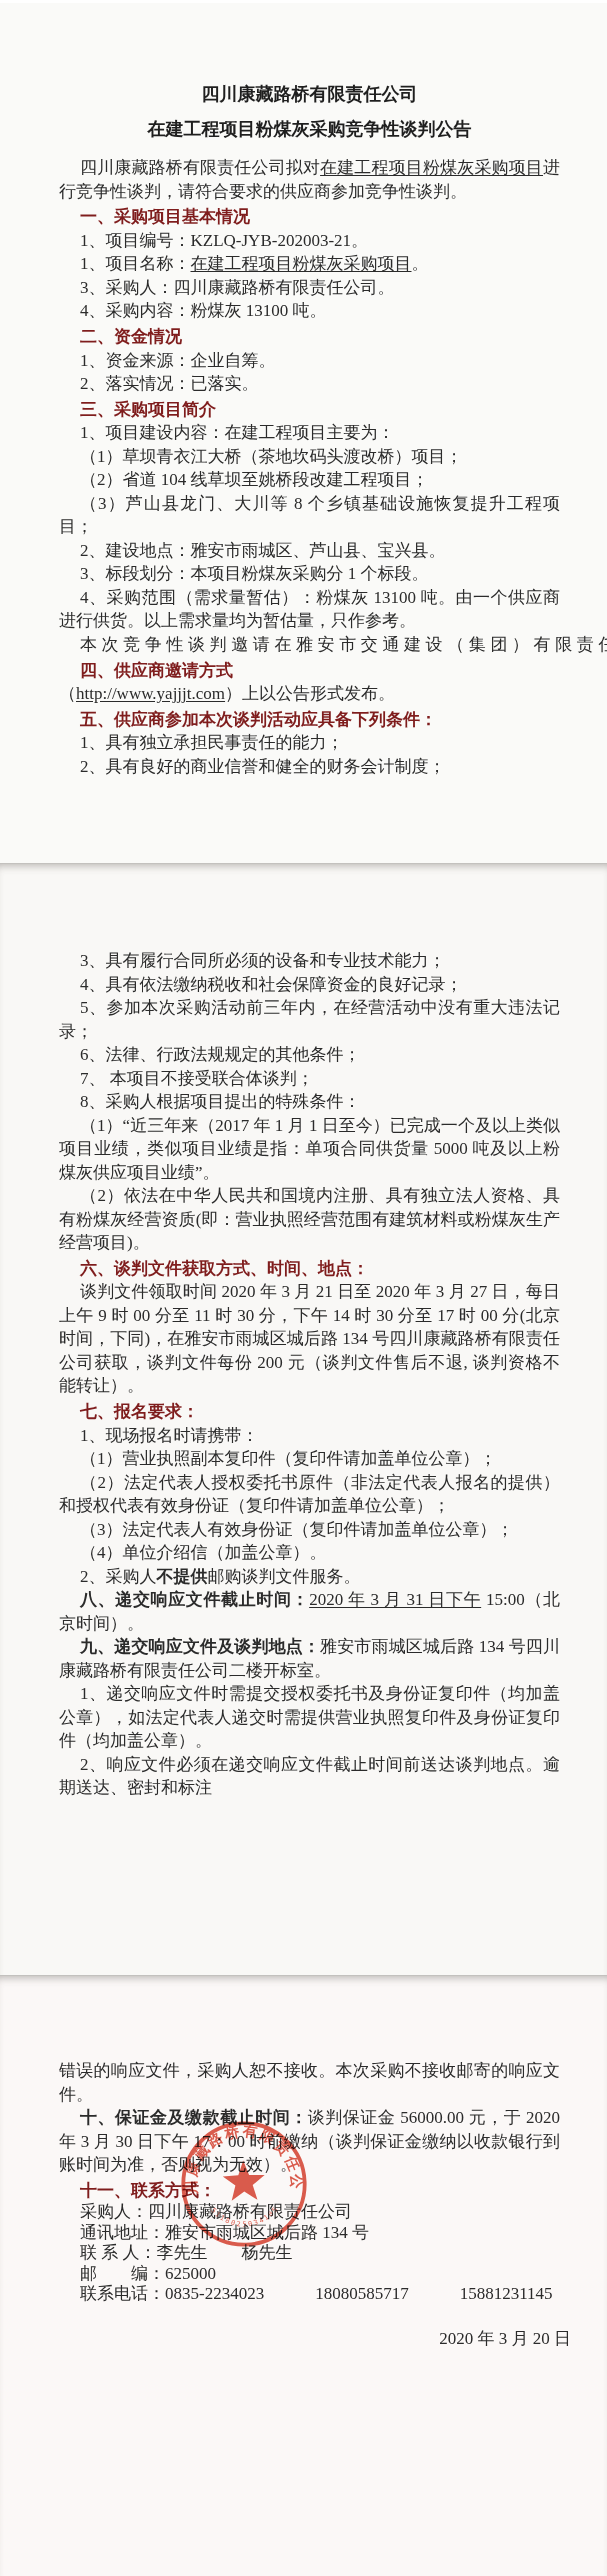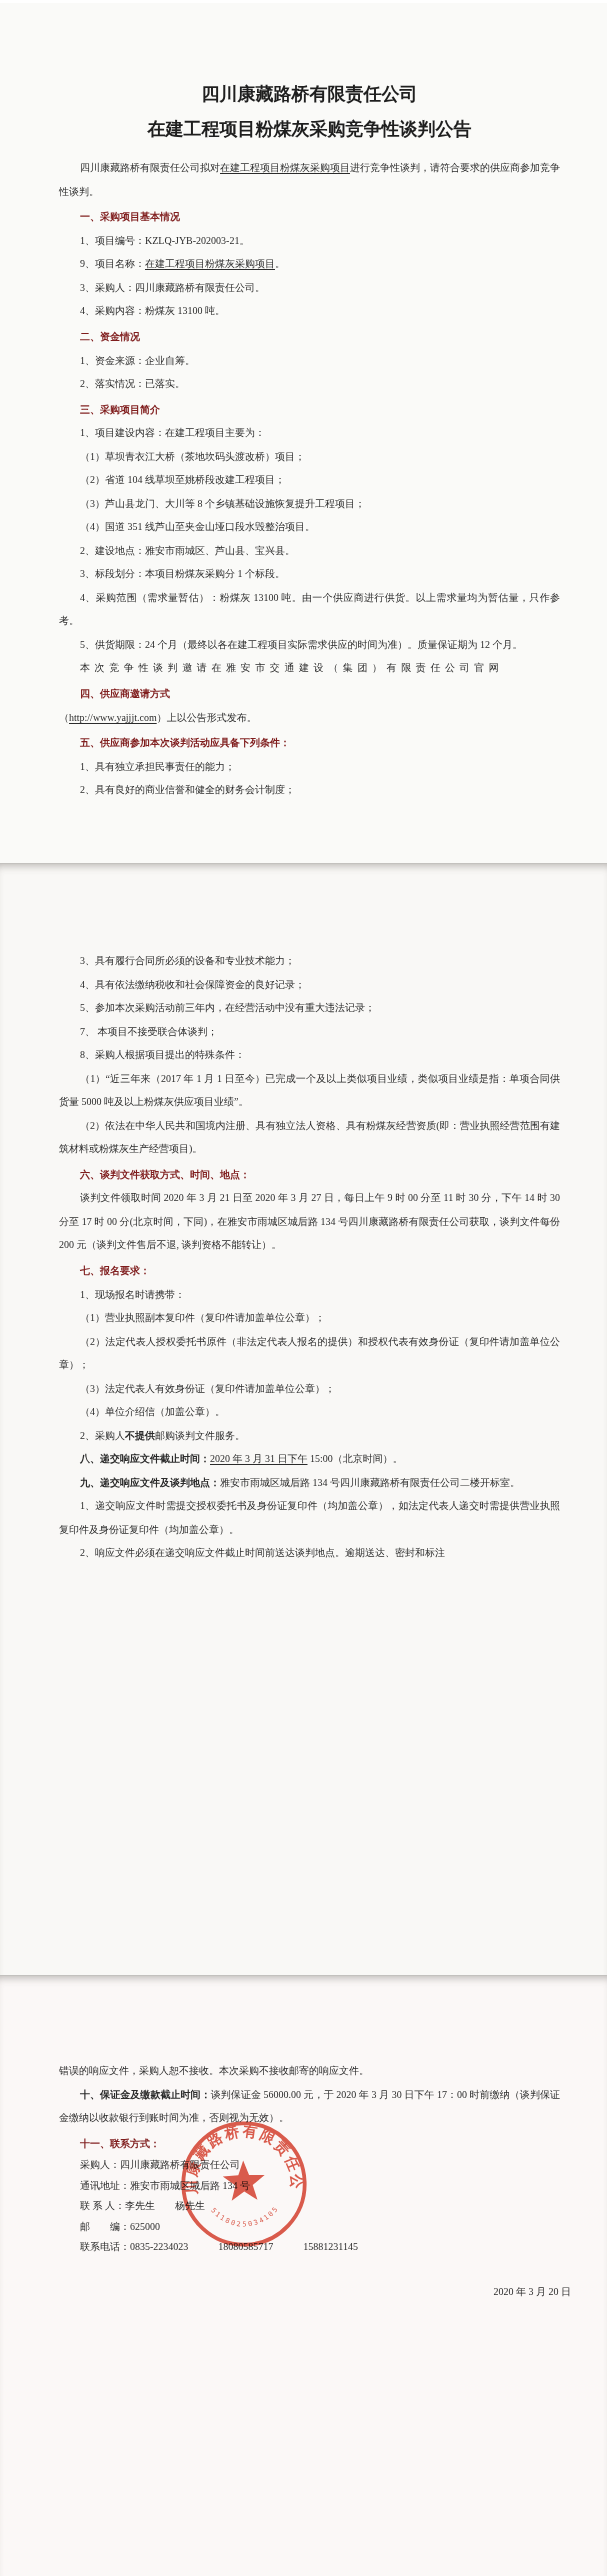--- a/index.html
+++ b/index.html
@@ -10,21 +10,21 @@
   .p2{height:1112px;background:#f9f8f6;}
   .p3{height:857px;background:#fbf8f7;}
   .p2,.p3{border-top:1.5px solid #c3c1be;box-shadow:inset 0 6.8px 9px -5.3px rgba(70,64,58,.38);}
   .p1 .content{padding-top:74px;}
   .p2 .content{padding-top:85px;}
   .p3 .content{padding-top:83px;}
 
   .line{
     margin:0 47px 0 59px;
     font-family:"Liberation Serif","DejaVu Serif",serif;
-    font-size:10px;
+    font-size:17px;
     line-height:23.5px;
     color:#2b2b2b;
     text-align:justify;
   }
   .indent{text-indent:21px;}
   .title{
     text-align:center;text-indent:0;
     font-family:"Liberation Sans","DejaVu Sans",sans-serif;
     font-weight:bold;font-size:18px;line-height:35px;color:#1f1f1f;
   }
@@ -62,50 +62,49 @@
 
 <div class="doc">
 
   <section class="page p1">
     <div class="content">
         <p class="line title"><span>四川康藏路桥有限责任公司</span></p>
         <p class="line title"><span>在建工程项目粉煤灰采购竞争性谈判公告</span></p>
         <p class="line indent"><span>四川康藏路桥有限责任公司拟对</span><span class="u">在建工程项目粉煤灰采购项目</span><span>进行竞争性谈判，请符合要求的供应商参加竞争性谈判。</span></p>
         <p class="line heading indent"><span>一、采购项目基本情况</span></p>
         <p class="line indent"><span>1、项目编号：KZLQ-JYB-202003-21。</span></p>
-        <p class="line indent"><span>9、项目名称：</span><span class="u">在建工程项目粉煤灰采购项目</span><span>。</span></p>
+        <p class="line indent"><span>1、项目名称：</span><span class="u">在建工程项目粉煤灰采购项目</span><span>。</span></p>
         <p class="line indent"><span>3、采购人：四川康藏路桥有限责任公司。</span></p>
         <p class="line indent"><span>4、采购内容：粉煤灰 13100 吨。</span></p>
         <p class="line heading indent"><span>二、资金情况</span></p>
         <p class="line indent"><span>1、资金来源：企业自筹。</span></p>
         <p class="line indent"><span>2、落实情况：已落实。</span></p>
         <p class="line heading indent"><span>三、采购项目简介</span></p>
         <p class="line indent"><span>1、项目建设内容：在建工程项目主要为：</span></p>
         <p class="line indent"><span>（1）草坝青衣江大桥（茶地坎码头渡改桥）项目；</span></p>
         <p class="line indent"><span>（2）省道 104 线草坝至姚桥段改建工程项目；</span></p>
         <p class="line indent"><span>（3）芦山县龙门、大川等 8 个乡镇基础设施恢复提升工程项目；</span></p>
-        <p class="line indent"><span>（4）国道 351 线芦山至夹金山垭口段水毁整治项目。</span></p>
         <p class="line indent"><span>2、建设地点：雅安市雨城区、芦山县、宝兴县。</span></p>
         <p class="line indent"><span>3、标段划分：本项目粉煤灰采购分 1 个标段。</span></p>
         <p class="line indent"><span>4、采购范围（需求量暂估）：粉煤灰 13100 吨。由一个供应商进行供货。以上需求量均为暂估量，只作参考。</span></p>
-        <p class="line indent"><span>5、供货期限：24 个月（最终以各在建工程项目实际需求供应的时间为准）。质量保证期为 12 个月。</span></p>
         <p class="line spread"><span>本次竞争性谈判邀请在雅安市交通建设（集团）有限责任公司官网</span></p>
         <p class="line heading indent"><span>四、供应商邀请方式</span></p>
         <p class="line"><span>（</span><span class="u">http://www.yajjjt.com</span><span>）上以公告形式发布。</span></p>
         <p class="line heading indent"><span>五、供应商参加本次谈判活动应具备下列条件：</span></p>
         <p class="line indent"><span>1、具有独立承担民事责任的能力；</span></p>
         <p class="line indent"><span>2、具有良好的商业信誉和健全的财务会计制度；</span></p>
       </div>
   </section>
 
   <section class="page p2">
     <div class="content">
         <p class="line indent"><span>3、具有履行合同所必须的设备和专业技术能力；</span></p>
         <p class="line indent"><span>4、具有依法缴纳税收和社会保障资金的良好记录；</span></p>
         <p class="line indent"><span>5、参加本次采购活动前三年内，在经营活动中没有重大违法记录；</span></p>
+        <p class="line indent"><span>6、法律、行政法规规定的其他条件；</span></p>
         <p class="line indent"><span>7、 本项目不接受联合体谈判；</span></p>
         <p class="line indent"><span>8、采购人根据项目提出的特殊条件：</span></p>
         <p class="line indent"><span>（1）“近三年来（2017 年 1 月 1 日至今）已完成一个及以上类似项目业绩，类似项目业绩是指：单项合同供货量 5000 吨及以上粉煤灰供应项目业绩”。</span></p>
         <p class="line indent"><span>（2）依法在中华人民共和国境内注册、具有独立法人资格、具有粉煤灰经营资质(即：营业执照经营范围有建筑材料或粉煤灰生产经营项目)。</span></p>
         <p class="line heading indent"><span>六、谈判文件获取方式、时间、地点：</span></p>
         <p class="line indent"><span>谈判文件领取时间 2020 年 3 月 21 日至 2020 年 3 月 27 日，每日上午 9 时 00 分至 11 时 30 分，下午 14 时 30 分至 17 时 00 分(北京时间，下同)，在雅安市雨城区城后路 134 号四川康藏路桥有限责任公司获取，谈判文件每份 200 元（谈判文件售后不退, 谈判资格不能转让）。</span></p>
         <p class="line heading indent"><span>七、报名要求：</span></p>
         <p class="line indent"><span>1、现场报名时请携带：</span></p>
         <p class="line indent"><span>（1）营业执照副本复印件（复印件请加盖单位公章）；</span></p>
         <p class="line indent"><span>（2）法定代表人授权委托书原件（非法定代表人报名的提供）和授权代表有效身份证（复印件请加盖单位公章）；</span></p>

